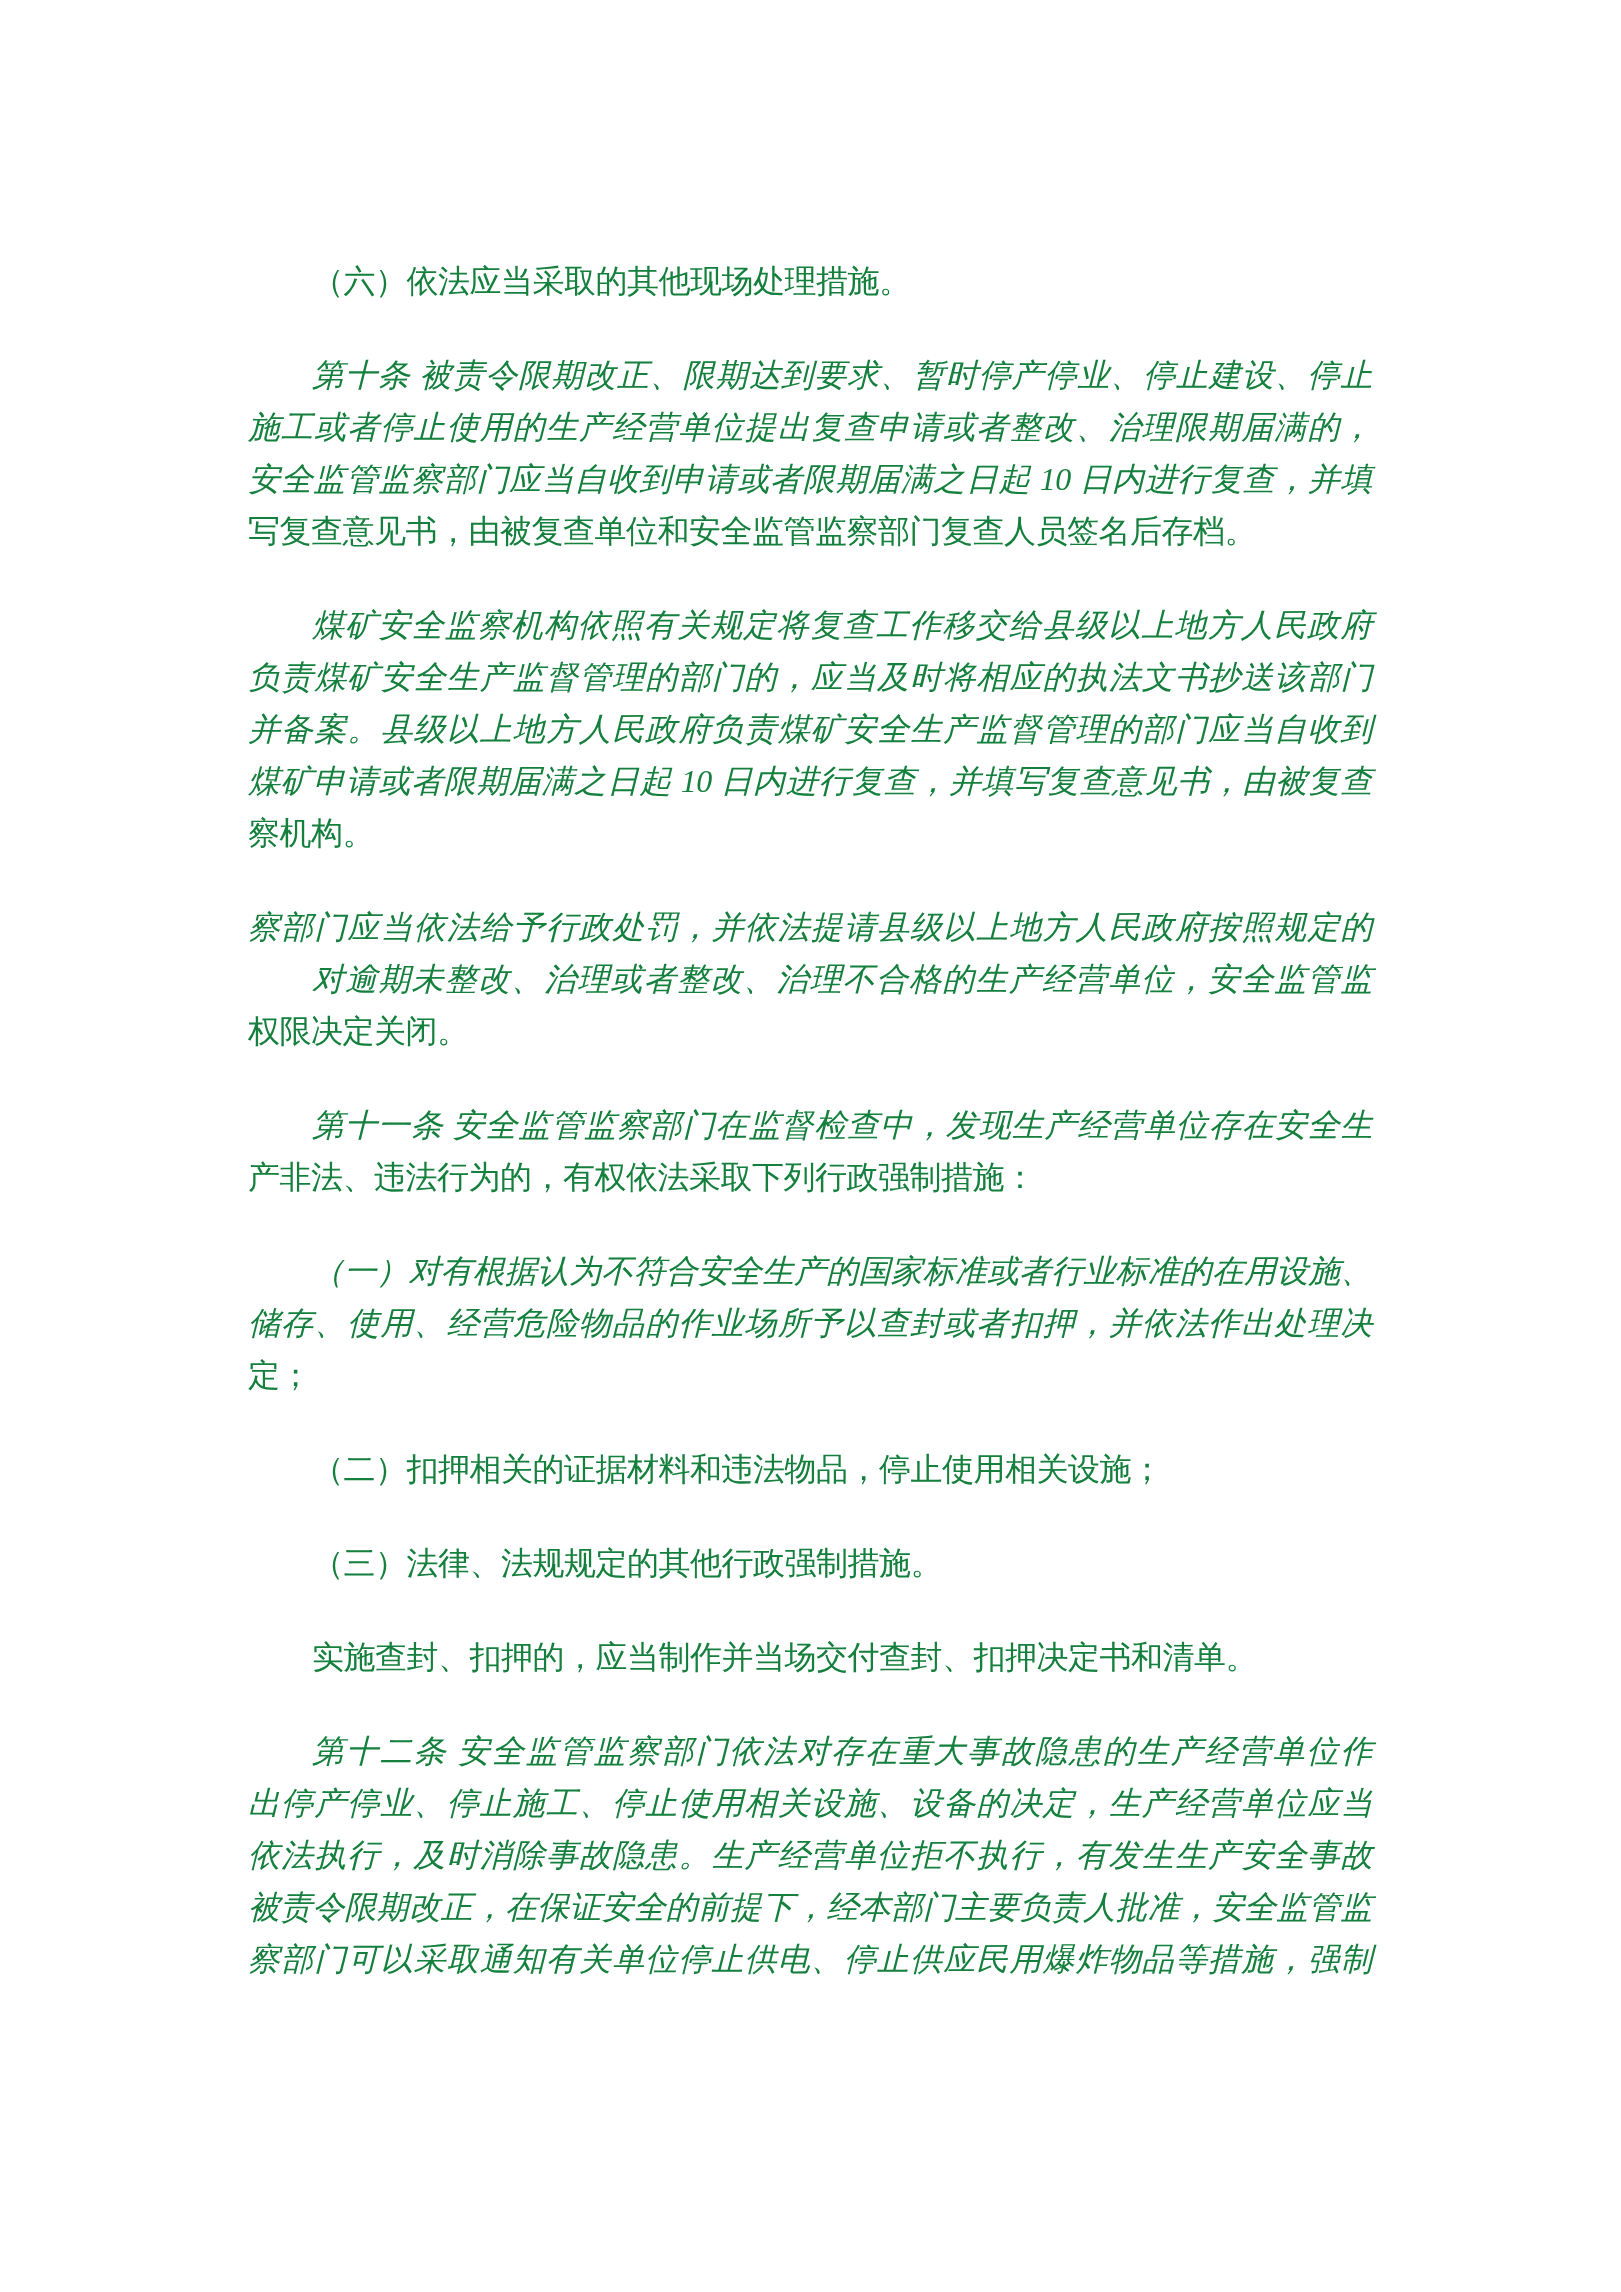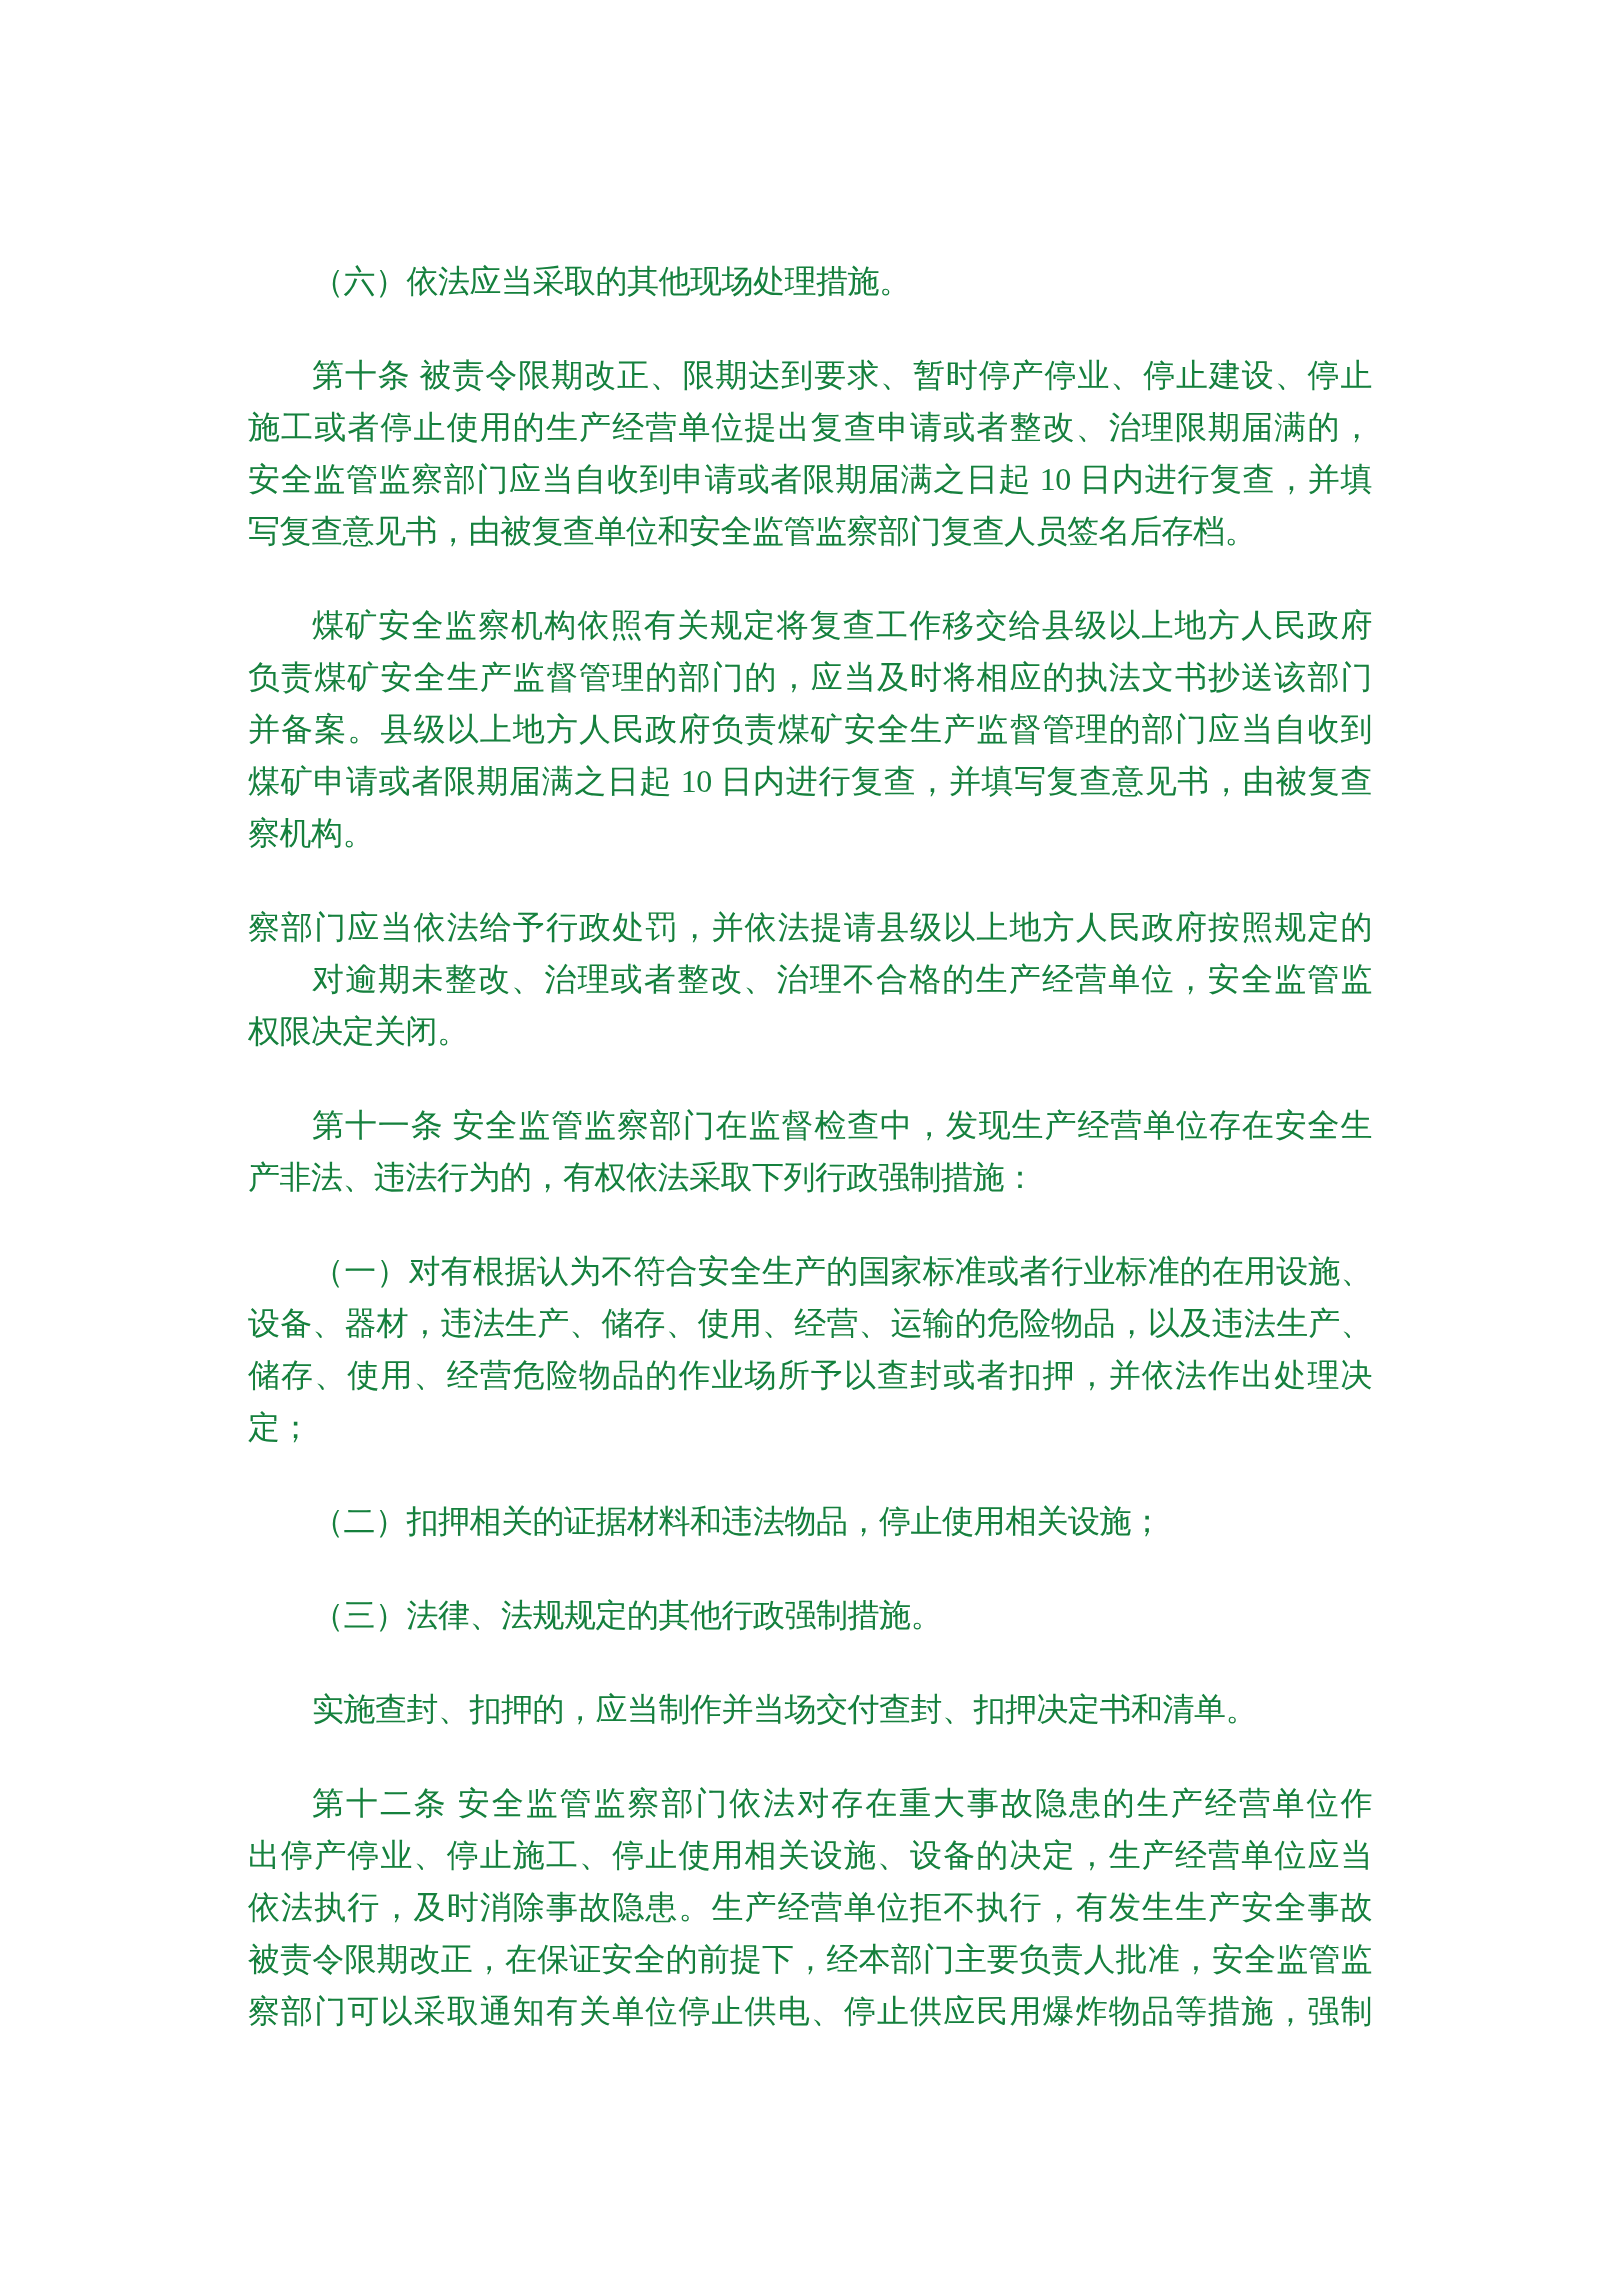--- a/index.html
+++ b/index.html
@@ -30,20 +30,21 @@
     padding: 0;
   }
   .ln {
     text-align: left;
     white-space: normal;
   }
   
   .ln.j {
     text-align: justify;
     text-align-last: justify;
+    font-style: italic;
   }
   
   .ln.fi {
     text-indent: 2em;
   }
 </style>
 </head>
 <body>
 
 <div class="page">
@@ -80,21 +81,20 @@
 
     <p class="para">
       </p>
       <div class="ln fi j">第十一条 安全监管监察部门在监督检查中，发现生产经营单位存在安全生</div>
       <div class="ln">产非法、违法行为的，有权依法采取下列行政强制措施：</div>
     <p></p>
 
     <p class="para">
       </p>
       <div class="ln fi j">（一）对有根据认为不符合安全生产的国家标准或者行业标准的在用设施、</div>
-      <div class="ln j">设备、器材，违法生产、储存、使用、经营、运输的危险物品，以及违法生产、</div>
       <div class="ln j">储存、使用、经营危险物品的作业场所予以查封或者扣押，并依法作出处理决</div>
       <div class="ln">定；</div>
     <p></p>
 
     <p class="para">
       </p>
       <div class="ln fi">（二）扣押相关的证据材料和违法物品，停止使用相关设施；</div>
     <p></p>
 
     <p class="para">

